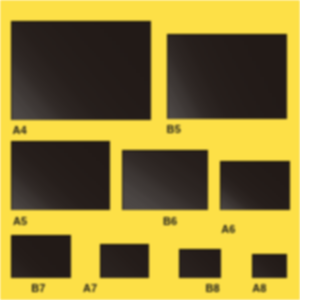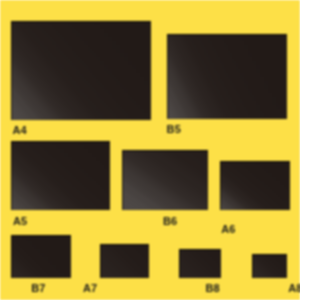--- a/index.html
+++ b/index.html
@@ -90,14 +90,14 @@
     <div class="label" style="left: 83px; top: 282.6px;">A7</div>
     <div class="sheet" style="left: 179px; top: 248.8px; width: 41.9px; height: 29.2px;">
       <div class="glow" style="background-image: linear-gradient(45deg, rgba(77, 72, 70, 0.19) 0%, rgba(77, 72, 70, 0.19) 9.46%, rgba(77, 72, 70, 0.165) 18.49%, rgba(77, 72, 70, 0.153) 23%, rgba(77, 72, 70, 0.15) 27.52%, rgba(77, 72, 70, 0.133) 30.31%, rgba(77, 72, 70, 0.118) 36.55%, rgba(77, 72, 70, 0.11) 41.07%, rgba(77, 72, 70, 0.082) 50.09%, rgba(77, 72, 70, 0.067) 54.61%, rgba(77, 72, 70, 0.06) 59.13%, rgba(77, 72, 70, 0.04) 70.73%, rgba(77, 72, 70, 0.035) 77.18%, rgba(77, 72, 70, 0.02) 88.79%, rgba(77, 72, 70, 0.016) 100%, rgba(77, 72, 70, 0) 100%);"></div>
       <div class="edge"></div>
     </div>
     <div class="label" style="left: 178.5px; top: 282.6px; margin-left: 27px;">B8</div>
     <div class="sheet" style="left: 252px; top: 253.9px; width: 34.8px; height: 24.1px;">
       <div class="glow" style="background-image: linear-gradient(45deg, rgba(77, 72, 70, 0.3) 0%, rgba(77, 72, 70, 0.294) 7.48%, rgba(77, 72, 70, 0.263) 14.62%, rgba(77, 72, 70, 0.24) 18.19%, rgba(77, 72, 70, 0.235) 21.76%, rgba(77, 72, 70, 0.21) 23.97%, rgba(77, 72, 70, 0.184) 28.9%, rgba(77, 72, 70, 0.173) 32.47%, rgba(77, 72, 70, 0.13) 39.61%, rgba(77, 72, 70, 0.106) 43.18%, rgba(77, 72, 70, 0.094) 46.75%, rgba(77, 72, 70, 0.063) 55.93%, rgba(77, 72, 70, 0.06) 61.03%, rgba(77, 72, 70, 0.03) 70.21%, rgba(77, 72, 70, 0.027) 82.28%, rgba(77, 72, 70, 0.016) 99.79%, rgba(77, 72, 70, 0.008) 100%, rgba(77, 72, 70, 0) 100%);"></div>
       <div class="edge"></div>
     </div>
-    <div class="label" style="left: 252.3px; top: 282.6px; margin-left: 36px;">A8</div>
+    <div class="label" style="left: 252.3px; top: 282.6px;">A8</div>
   </div>
 
 </body></html>

